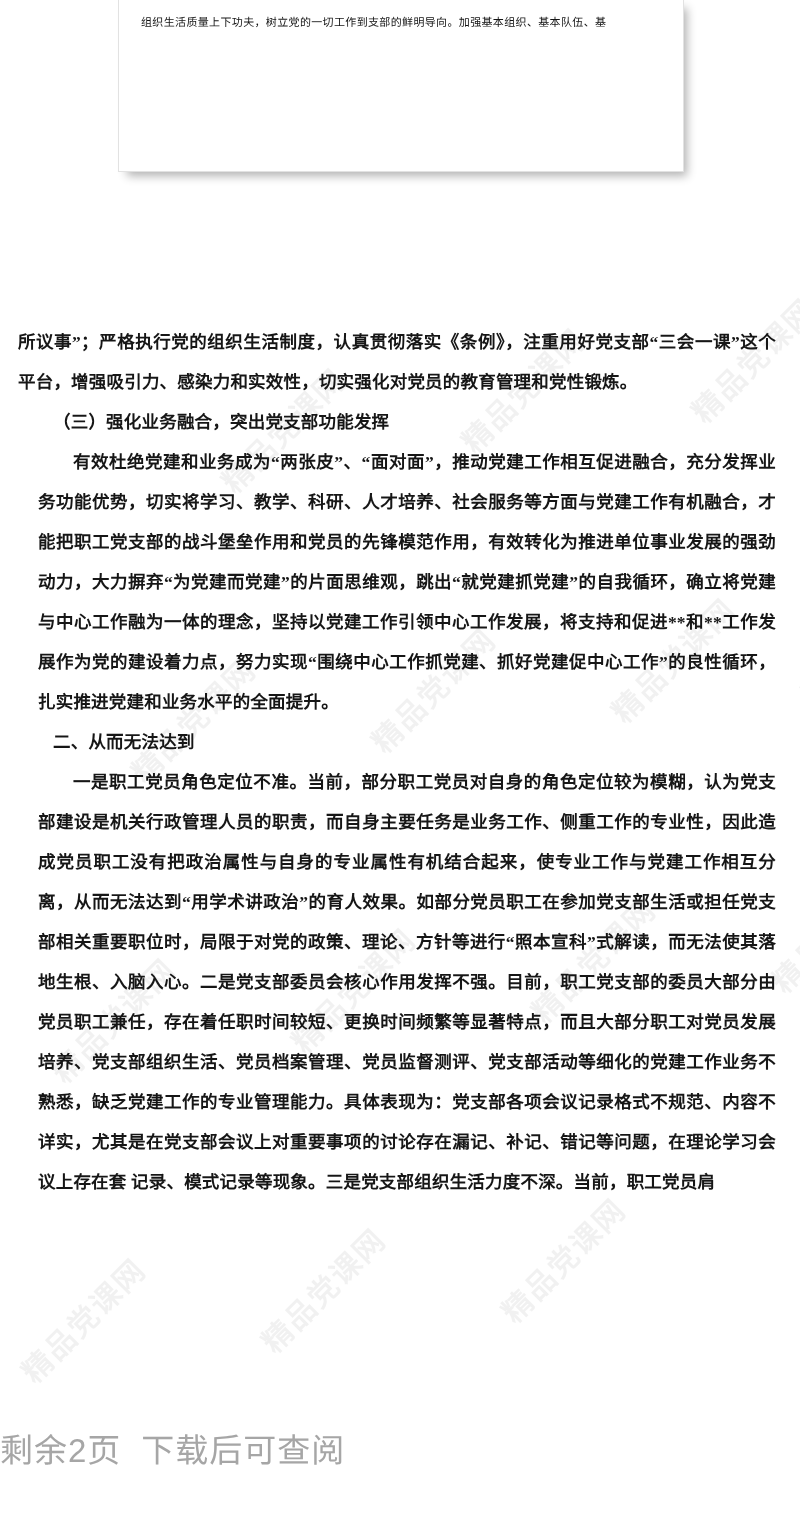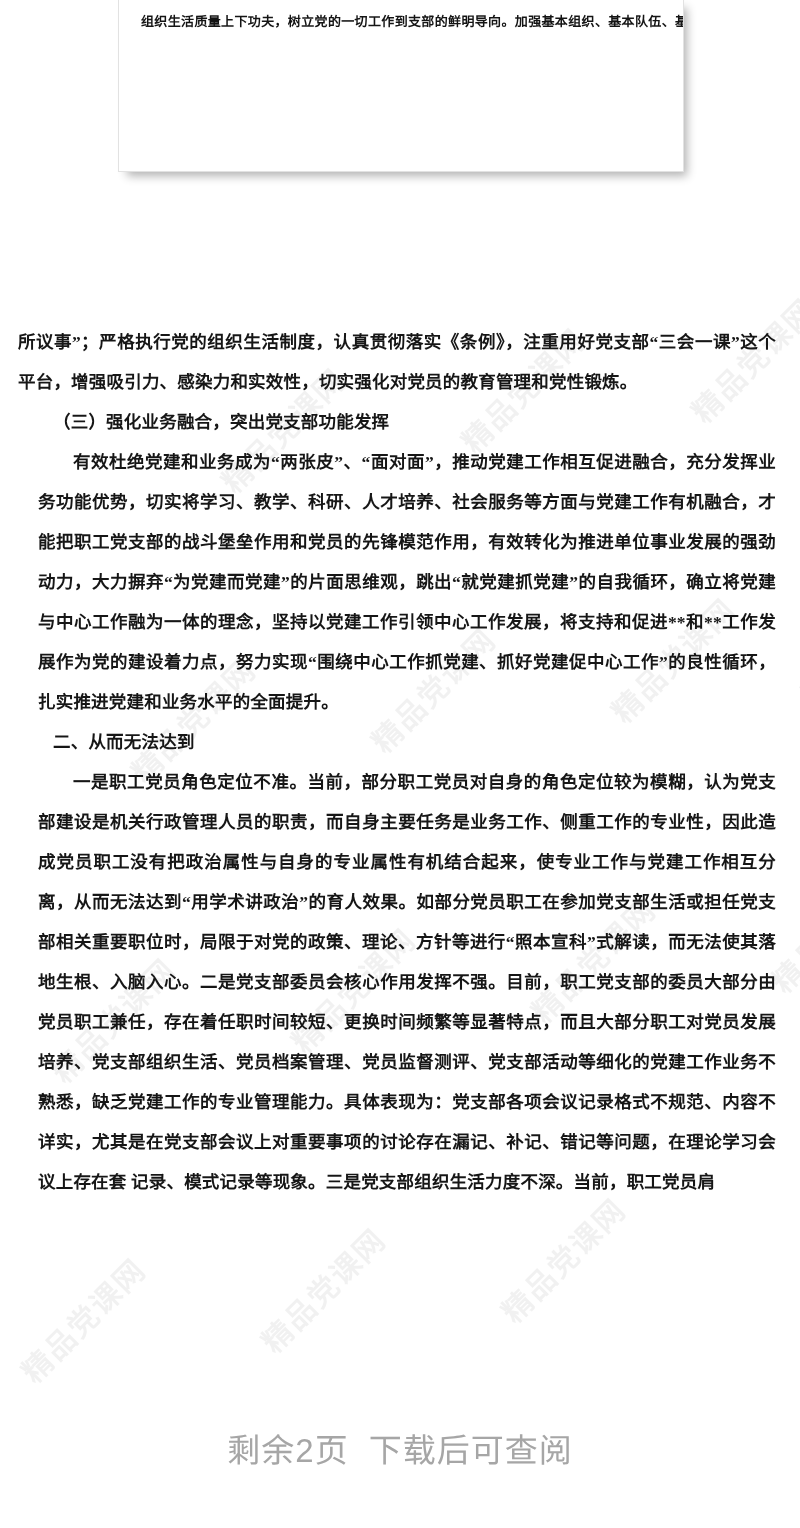--- a/index.html
+++ b/index.html
@@ -30,26 +30,26 @@
     border: 1px solid #e2e2e2;
     border-top: none;
     box-shadow: 6px 7px 9px -3px rgba(0,0,0,0.30);
     overflow: hidden;
     z-index: 3;
   }
   .page-card-inner {
     padding: 6px 22px 0 22px;
   }
   .card-line {
-    font-size: 13px;
+    font-size: 11px;
     line-height: 36px;
     letter-spacing: 0.35px;
     white-space: nowrap;
     color: #141414;
-    font-weight: 700;
+    font-weight: 400;
     font-family: "Liberation Serif", "DejaVu Serif", serif;
   }
 
   
   .watermark-layer {
     position: absolute;
     left: 0;
     top: 0;
     width: 800px;
     height: 1528px;
@@ -99,21 +99,20 @@
     text-indent: 2em;
     font-weight: 700;
   }
 
   
   .footer-notice {
     position: absolute;
     left: 0;
     top: 1424px;
     width: 800px;
-    text-align: center;
     z-index: 4;
   }
   .footer-notice span {
     font-family: "Liberation Sans", "DejaVu Sans", sans-serif;
     font-size: 33px;
     color: #a6a6a6;
     letter-spacing: 1px;
     font-weight: 400;
   }
   .footer-gap {

